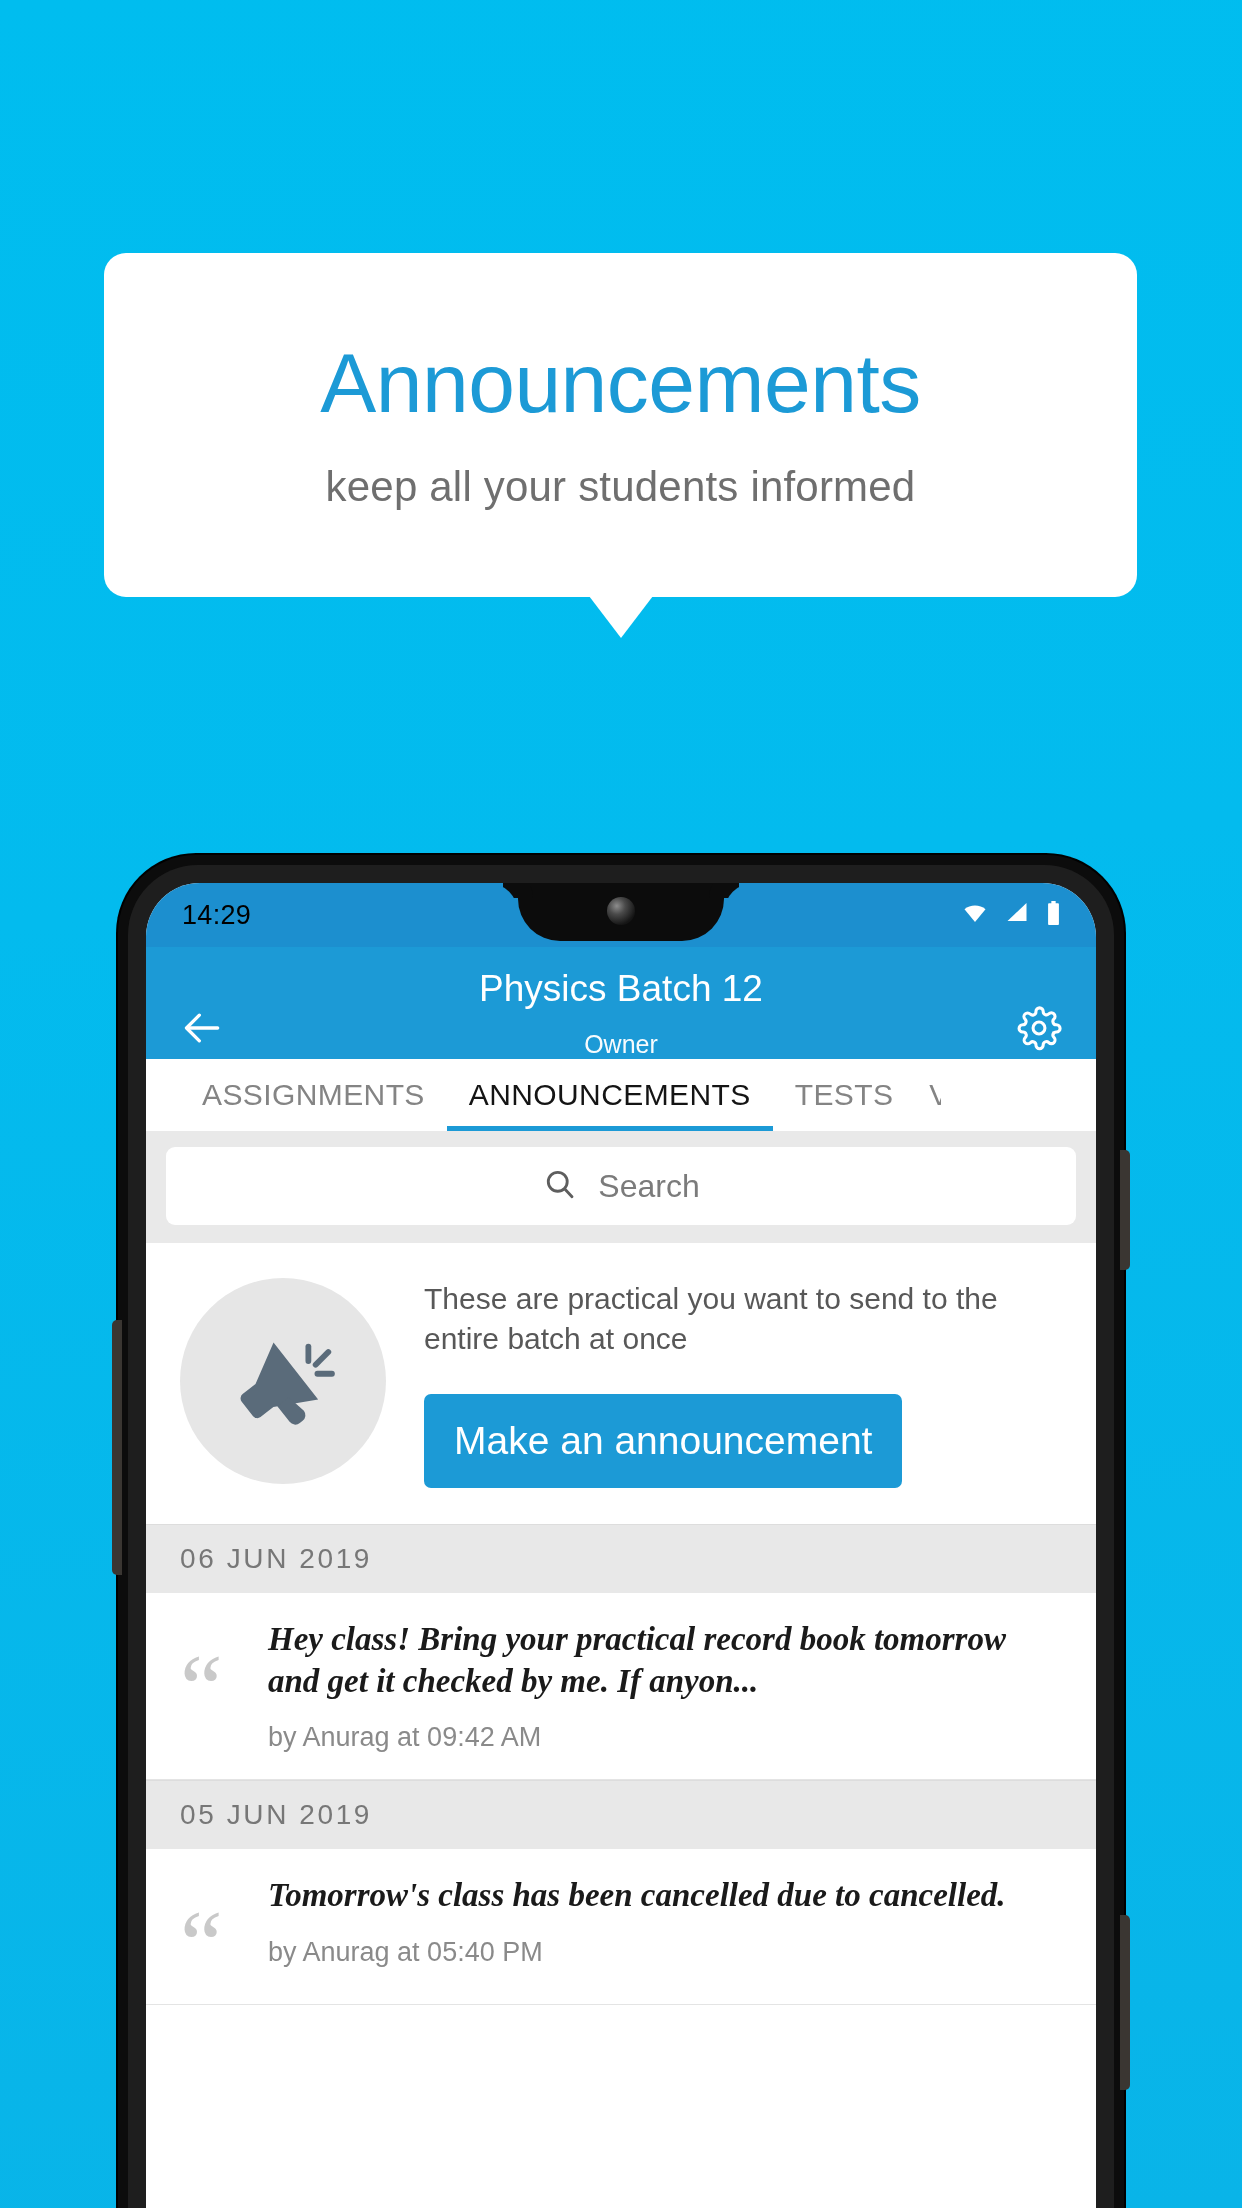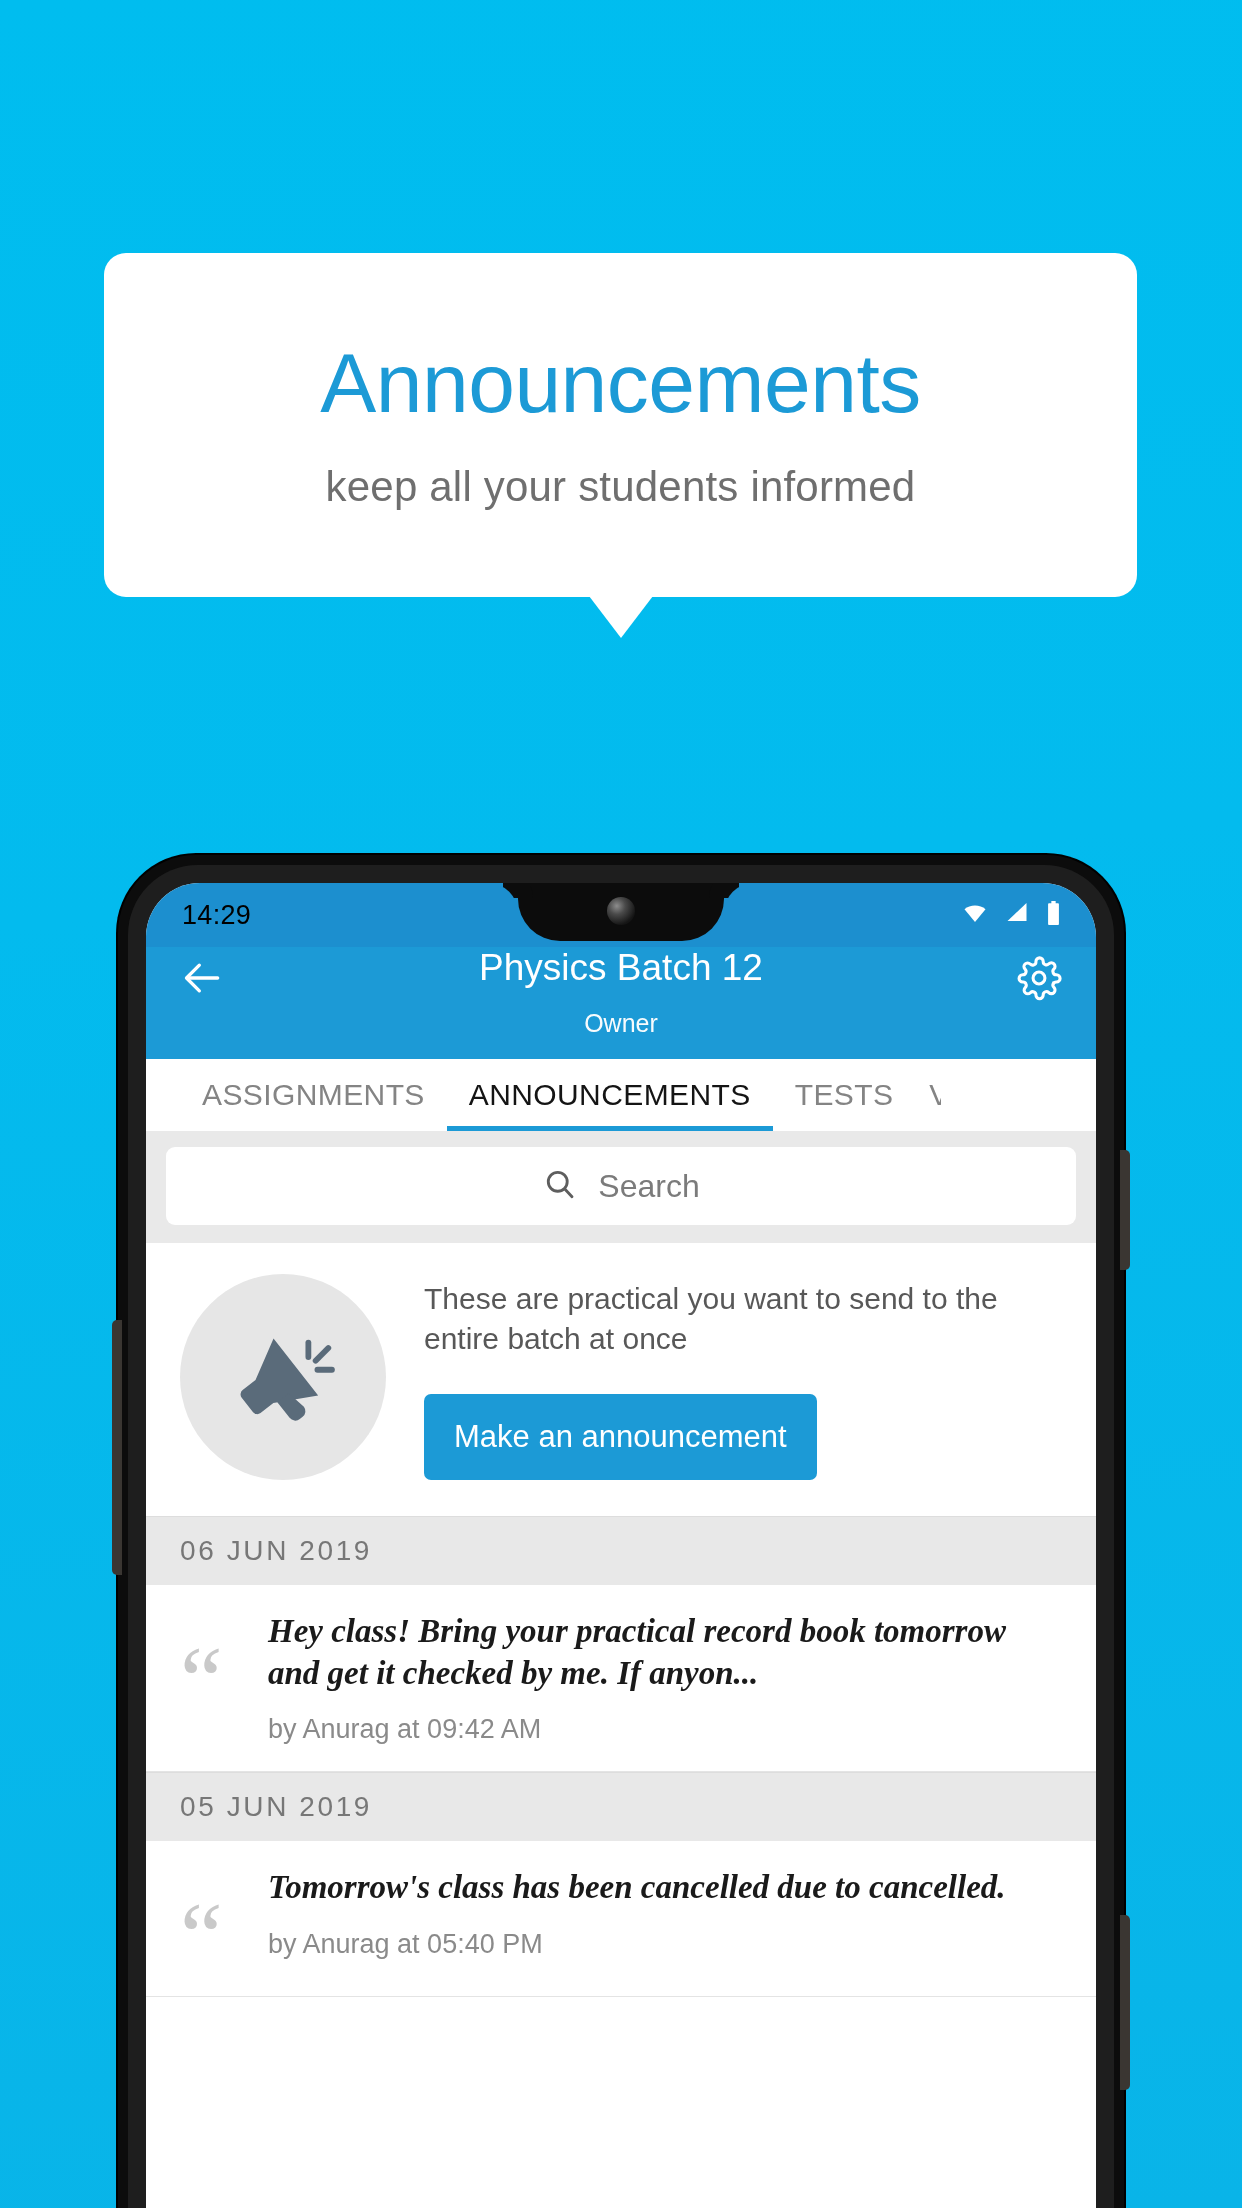--- a/index.html
+++ b/index.html
@@ -152,21 +152,21 @@
     border-radius: 50%;
     background: radial-gradient(circle at 35% 32%, #8d8d8d 0%, #4a4a4a 32%, #161616 72%, #0a0a0a 100%);
     z-index: 5;
   }
 
   
   .app-bar {
     height: 112px;
     background: #1c9ad6;
     display: flex;
-    align-items: flex-start;
+    align-items: flex-end;
     padding: 0 26px;
     position: relative;
   }
   .app-bar-titles {
     flex: 1;
     text-align: center;
     padding: 0 6px;
   }
   .app-title {
     color: #ffffff;
@@ -259,21 +259,21 @@
   .empty-text {
     font-size: 30px;
     line-height: 1.32;
     color: #585858;
   }
   .cta-btn {
     margin-top: 36px;
     display: inline-block;
     background: #1c9ad6;
     color: #ffffff;
-    font-size: 31px;
+    font-size: 39px;
     padding: 25px 30px;
     border-radius: 7px;
     border: none;
     font-family: "Liberation Sans", sans-serif;
   }
 
   
   .date-header {
     background: #e8e8e8;
     padding: 18px 32px 18px 34px;

